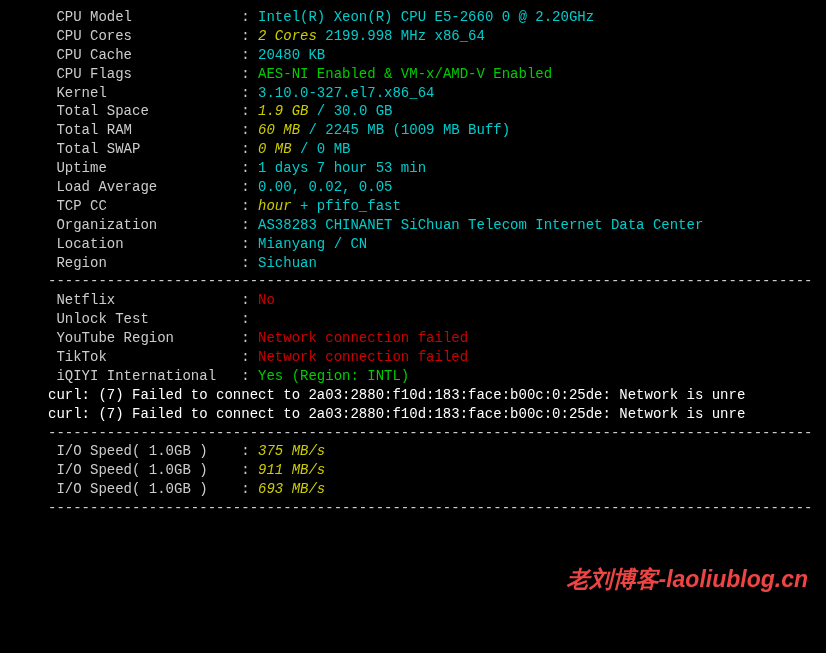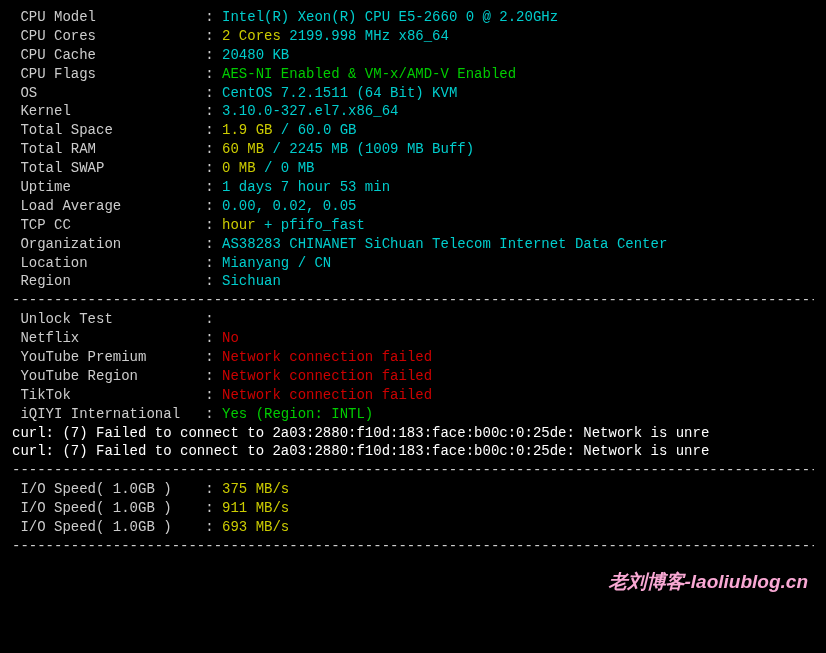--- a/index.html
+++ b/index.html
@@ -11,70 +11,69 @@
       line-height: 1.35;
       color: #cccccc;
       width: 826px;
       height: 653px;
       box-sizing: border-box;
       overflow: hidden;
       position: relative;
     }
     .row {
       white-space: pre;
+      margin-left: 36px;
     }
     .label { color: #cccccc; }
     .colon { color: #cccccc; }
     .cyan { color: #00cccc; }
-    .yellow { color: #cccc00; }
+    .yellow { color: #cccc00; font-style: italic; }
     .green { color: #00cc00; }
     .red { color: #cc0000; }
     .white { color: #ffffff; }
     .dashes {
       color: #cccccc;
       letter-spacing: 0;
       overflow: hidden;
       white-space: nowrap;
     }
     .watermark {
       position: absolute;
       bottom: 58px;
       right: 18px;
       font-family: 'Arial', sans-serif;
-      font-size: 19px;
+      font-size: 23px;
       font-weight: bold;
       font-style: italic;
-      color: #f9a8d4;
+      color: #ef4444;
       text-shadow: 0 0 3px rgba(0,0,0,0.8);
       pointer-events: none;
     }
   </style>
 </head>
 <body>
 
 <div id="terminal">
     <div class="row"><span class="label"> CPU Model             </span><span class="colon">: </span><span class="cyan">Intel(R) Xeon(R) CPU E5-2660 0 @ 2.20GHz</span></div>
     <div class="row"><span class="label"> CPU Cores             </span><span class="colon">: </span><span class="yellow">2 Cores</span><span class="cyan"> 2199.998 MHz x86_64</span></div>
     <div class="row"><span class="label"> CPU Cache             </span><span class="colon">: </span><span class="cyan">20480 KB</span></div>
     <div class="row"><span class="label"> CPU Flags             </span><span class="colon">: </span><span class="green">AES-NI Enabled &amp; VM-x/AMD-V Enabled</span></div>
-    <div class="row"><span class="label"> OS                    </span><span class="colon">: </span><span class="cyan">CentOS 7.2.1511 (64 Bit) KVM</span></div>
     <div class="row"><span class="label"> Kernel                </span><span class="colon">: </span><span class="cyan">3.10.0-327.el7.x86_64</span></div>
-    <div class="row"><span class="label"> Total Space           </span><span class="colon">: </span><span class="yellow">1.9 GB</span><span class="cyan"> / 60.0 GB</span></div>
+    <div class="row"><span class="label"> Total Space           </span><span class="colon">: </span><span class="yellow">1.9 GB</span><span class="cyan"> / 30.0 GB</span></div>
     <div class="row"><span class="label"> Total RAM             </span><span class="colon">: </span><span class="yellow">60 MB</span><span class="cyan"> / 2245 MB (1009 MB Buff)</span></div>
     <div class="row"><span class="label"> Total SWAP            </span><span class="colon">: </span><span class="yellow">0 MB</span><span class="cyan"> / 0 MB</span></div>
     <div class="row"><span class="label"> Uptime                </span><span class="colon">: </span><span class="cyan">1 days 7 hour 53 min</span></div>
     <div class="row"><span class="label"> Load Average          </span><span class="colon">: </span><span class="cyan">0.00, 0.02, 0.05</span></div>
     <div class="row"><span class="label"> TCP CC                </span><span class="colon">: </span><span class="yellow">hour</span><span class="cyan"> + pfifo_fast</span></div>
     <div class="row"><span class="label"> Organization          </span><span class="colon">: </span><span class="cyan">AS38283 CHINANET SiChuan Telecom Internet Data Center</span></div>
     <div class="row"><span class="label"> Location              </span><span class="colon">: </span><span class="cyan">Mianyang / CN</span></div>
     <div class="row"><span class="label"> Region                </span><span class="colon">: </span><span class="cyan">Sichuan</span></div>
     <div class="row dashes">----------------------------------------------------------------------------------------------------</div>
+    <div class="row"><span class="label"> Netflix               </span><span class="colon">: </span><span class="red">No</span></div>
     <div class="row"><span class="label"> Unlock Test           </span><span class="colon">: </span><span class="cyan"></span></div>
-    <div class="row"><span class="label"> Netflix               </span><span class="colon">: </span><span class="red">No</span></div>
-    <div class="row"><span class="label"> YouTube Premium       </span><span class="colon">: </span><span class="red">Network connection failed</span></div>
     <div class="row"><span class="label"> YouTube Region        </span><span class="colon">: </span><span class="red">Network connection failed</span></div>
     <div class="row"><span class="label"> TikTok                </span><span class="colon">: </span><span class="red">Network connection failed</span></div>
     <div class="row"><span class="label"> iQIYI International   </span><span class="colon">: </span><span class="green">Yes (Region: INTL)</span></div>
     <div class="row white">curl: (7) Failed to connect to 2a03:2880:f10d:183:face:b00c:0:25de: Network is unre</div>
     <div class="row white">curl: (7) Failed to connect to 2a03:2880:f10d:183:face:b00c:0:25de: Network is unre</div>
     <div class="row dashes">----------------------------------------------------------------------------------------------------</div>
     <div class="row"><span class="label"> I/O Speed( 1.0GB )    </span><span class="colon">: </span><span class="yellow">375 MB/s</span></div>
     <div class="row"><span class="label"> I/O Speed( 1.0GB )    </span><span class="colon">: </span><span class="yellow">911 MB/s</span></div>
     <div class="row"><span class="label"> I/O Speed( 1.0GB )    </span><span class="colon">: </span><span class="yellow">693 MB/s</span></div>
     <div class="row dashes">----------------------------------------------------------------------------------------------------</div>

